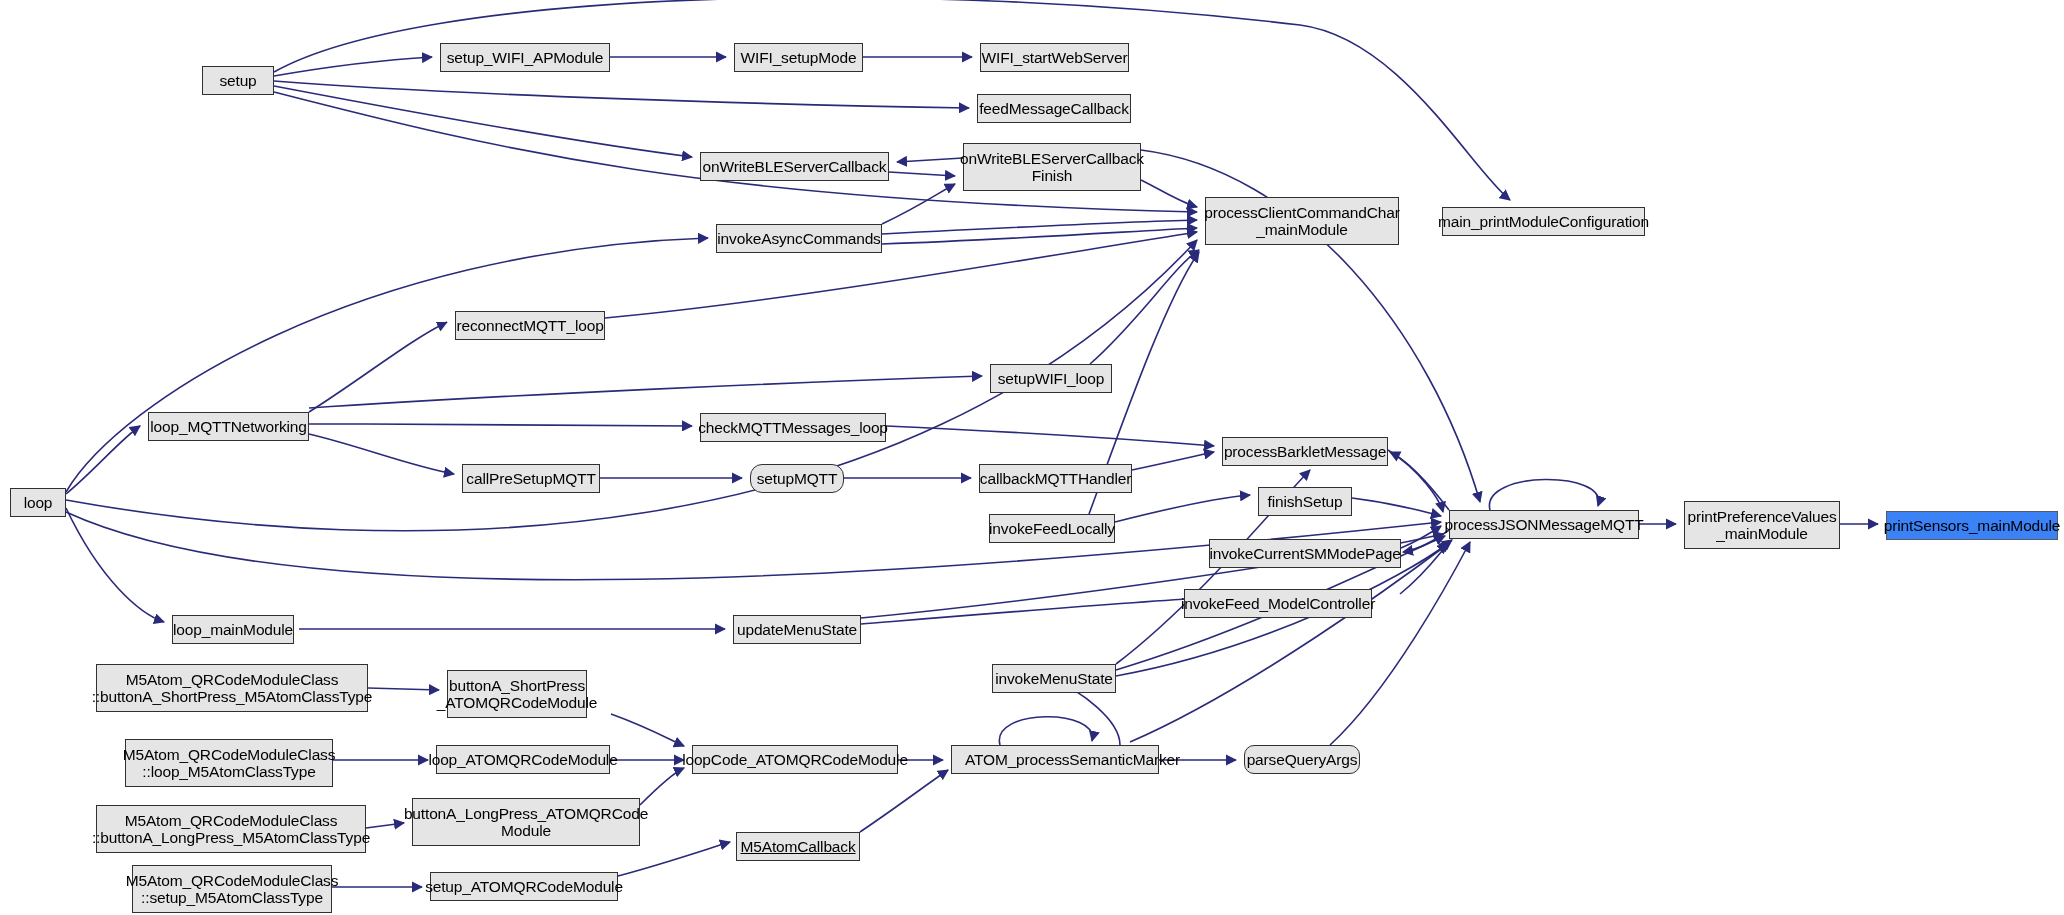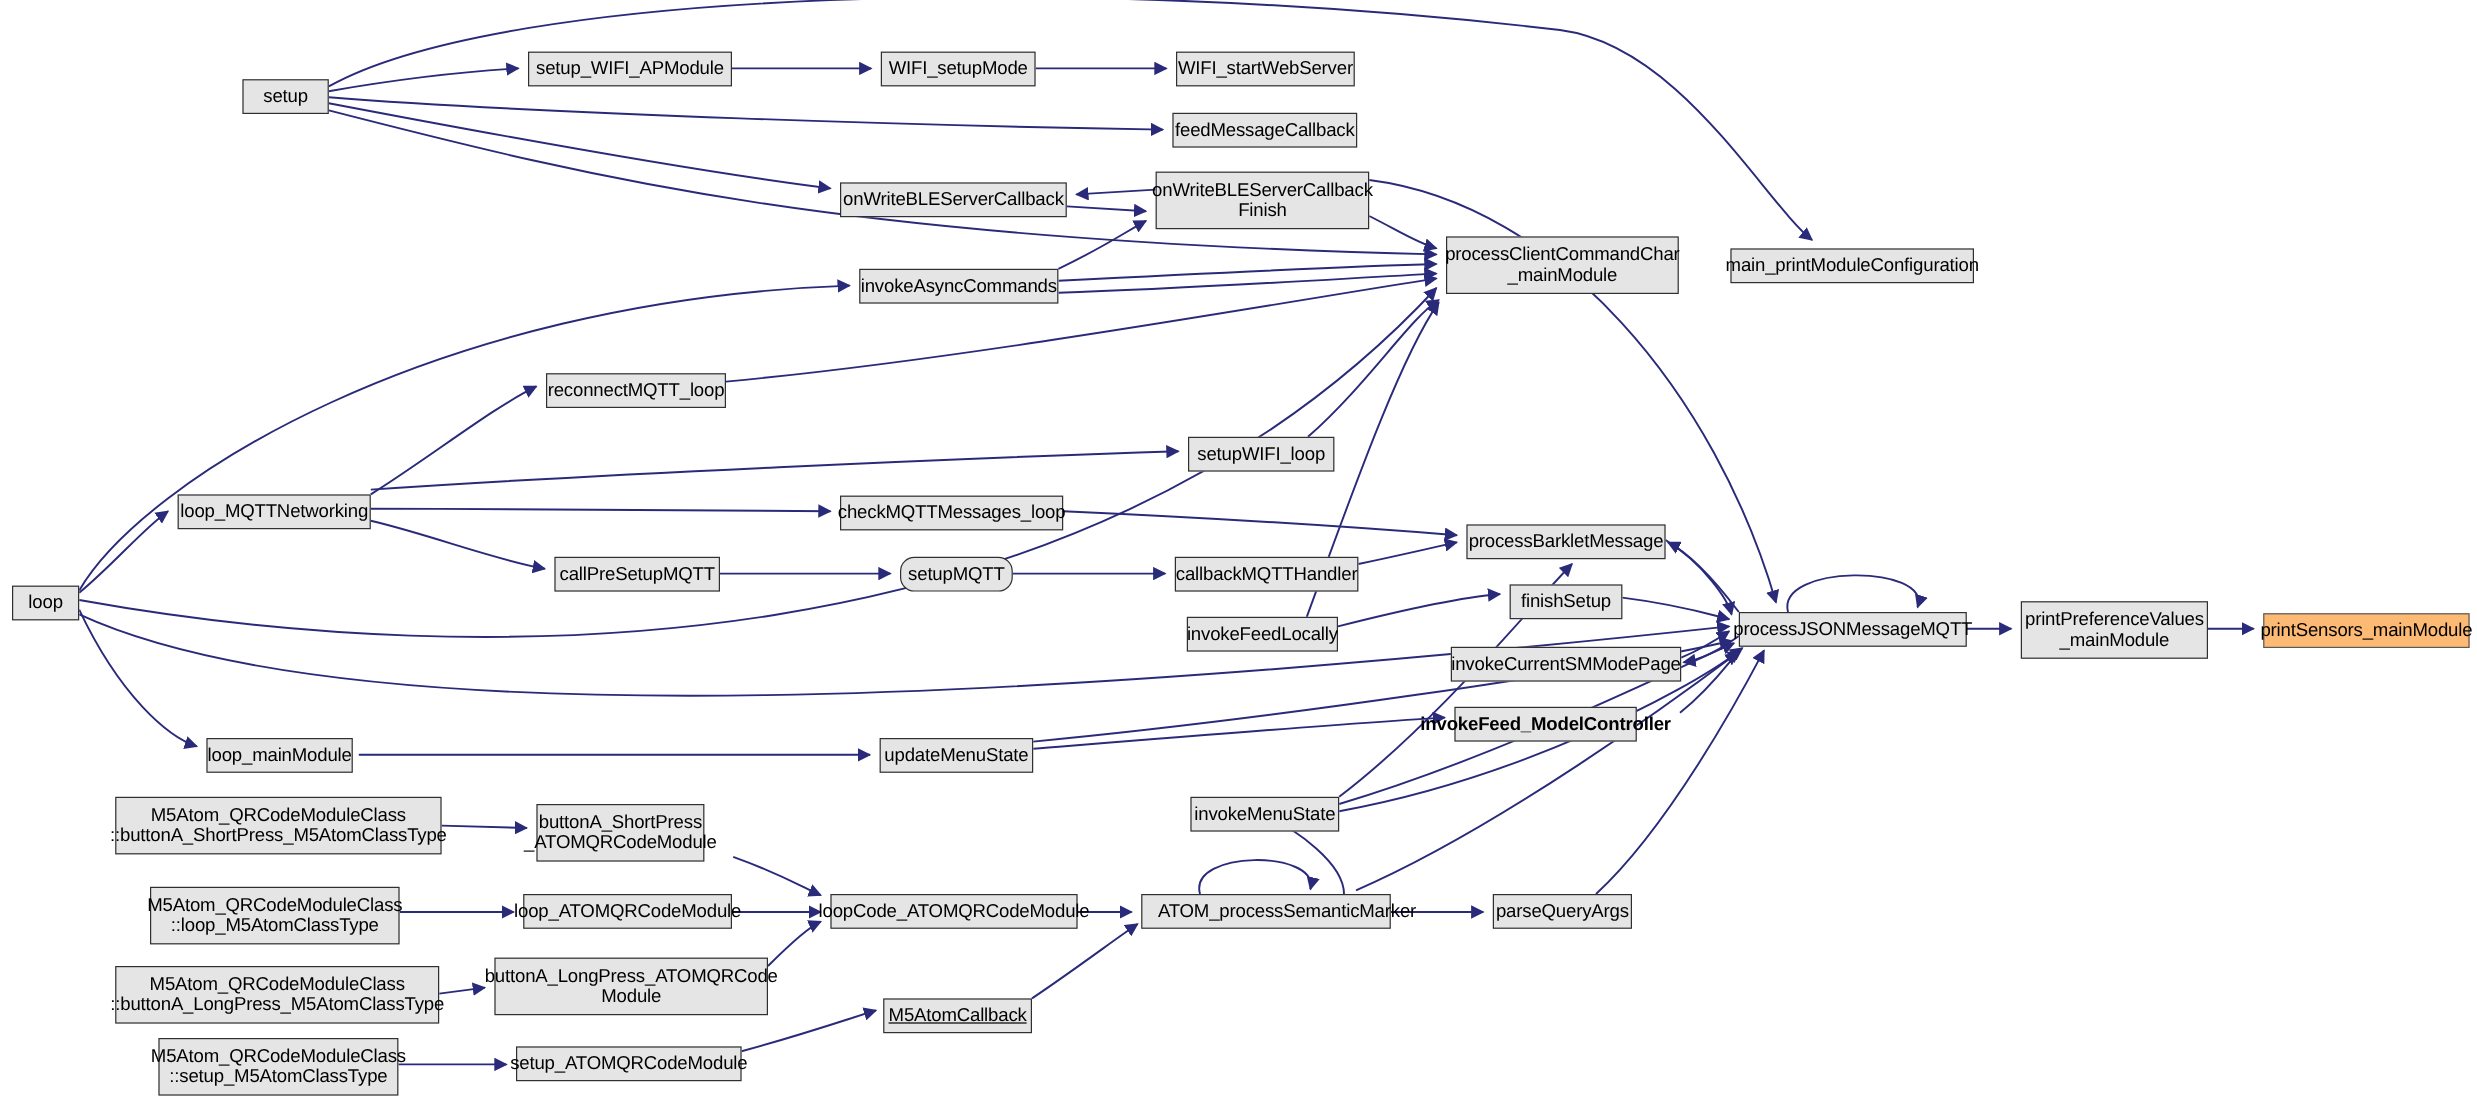--- a/index.html
+++ b/index.html
@@ -18,21 +18,21 @@
     text-align:center;
     font-size:15.5px;
     line-height:1.12;
     color:#000000;
     letter-spacing:-0.15px;
     white-space:pre-line;
     padding:0 5px;
     z-index:5;
   }
   .node.highlight{
-    background:#fdba74;
+    background:#3b82f6;
     border:1.4px solid #5a5a5a;
   }
 </style>
 </head>
 <body>
 
 <div id="canvas">
   <svg id="edges" xmlns="http://www.w3.org/2000/svg" viewBox="0 0 2064 915">
     <defs>
       <marker id="arrow" viewBox="0 0 10 10" refX="9" refY="5" markerWidth="7" markerHeight="7" orient="auto-start-reverse">
@@ -125,34 +125,34 @@
       <div class="node" style="left: 750px; top: 464px; width: 94px; height: 29px; border-radius: 12px;">setupMQTT</div>
       <div class="node" style="left: 979px; top: 464px; width: 153px; height: 29px;">callbackMQTTHandler</div>
       <div class="node" style="left: 1258px; top: 487px; width: 94px; height: 29px;">finishSetup</div>
       <div class="node" style="left: 10px; top: 488px; width: 56px; height: 29px;">loop</div>
       <div class="node" style="left: 1449px; top: 510px; width: 190px; height: 29px;">processJSONMessageMQTT</div>
       <div class="node" style="left: 1684px; top: 501px; width: 156px; height: 48px;">printPreferenceValues
 _mainModule</div>
       <div class="node highlight" style="left: 1886px; top: 511px; width: 172px; height: 29px;">printSensors_mainModule</div>
       <div class="node" style="left: 989px; top: 514px; width: 126px; height: 29px;">invokeFeedLocally</div>
       <div class="node" style="left: 1209px; top: 539px; width: 192px; height: 29px;">invokeCurrentSMModePage</div>
-      <div class="node" style="left: 1212px; top: 589px; width: 152px; height: 29px; font-weight: bold;">invokeFeed_ModelController</div>
+      <div class="node" style="left: 1184px; top: 589px; width: 188px; height: 29px;">invokeFeed_ModelController</div>
       <div class="node" style="left: 172px; top: 615px; width: 122px; height: 29px;">loop_mainModule</div>
       <div class="node" style="left: 733px; top: 615px; width: 128px; height: 29px;">updateMenuState</div>
       <div class="node" style="left: 992px; top: 664px; width: 124px; height: 29px;">invokeMenuState</div>
       <div class="node" style="left: 96px; top: 664px; width: 272px; height: 48px;">M5Atom_QRCodeModuleClass
 ::buttonA_ShortPress_M5AtomClassType</div>
       <div class="node" style="left: 447px; top: 670px; width: 140px; height: 48px;">buttonA_ShortPress
 _ATOMQRCodeModule</div>
       <div class="node" style="left: 125px; top: 739px; width: 208px; height: 48px;">M5Atom_QRCodeModuleClass
 ::loop_M5AtomClassType</div>
       <div class="node" style="left: 436px; top: 745px; width: 174px; height: 29px;">loop_ATOMQRCodeModule</div>
       <div class="node" style="left: 692px; top: 745px; width: 206px; height: 29px;">loopCode_ATOMQRCodeModule</div>
       <div class="node" style="left: 951px; top: 745px; width: 208px; height: 29px; padding-left: 40px;">ATOM_processSemanticMarker</div>
-      <div class="node" style="left: 1244px; top: 745px; width: 116px; height: 29px;">parseQueryArgs</div>
+      <div class="node" style="left: 1244px; top: 745px; width: 116px; height: 29px; border-radius: 10px;">parseQueryArgs</div>
       <div class="node" style="left: 96px; top: 805px; width: 270px; height: 48px;">M5Atom_QRCodeModuleClass
 ::buttonA_LongPress_M5AtomClassType</div>
       <div class="node" style="left: 412px; top: 798px; width: 228px; height: 48px;">buttonA_LongPress_ATOMQRCode
 Module</div>
       <div class="node" style="left: 736px; top: 832px; width: 124px; height: 29px; text-decoration: underline;">M5AtomCallback</div>
       <div class="node" style="left: 132px; top: 865px; width: 200px; height: 48px;">M5Atom_QRCodeModuleClass
 ::setup_M5AtomClassType</div>
       <div class="node" style="left: 430px; top: 872px; width: 188px; height: 29px;">setup_ATOMQRCodeModule</div>
     </div>
 </div>

